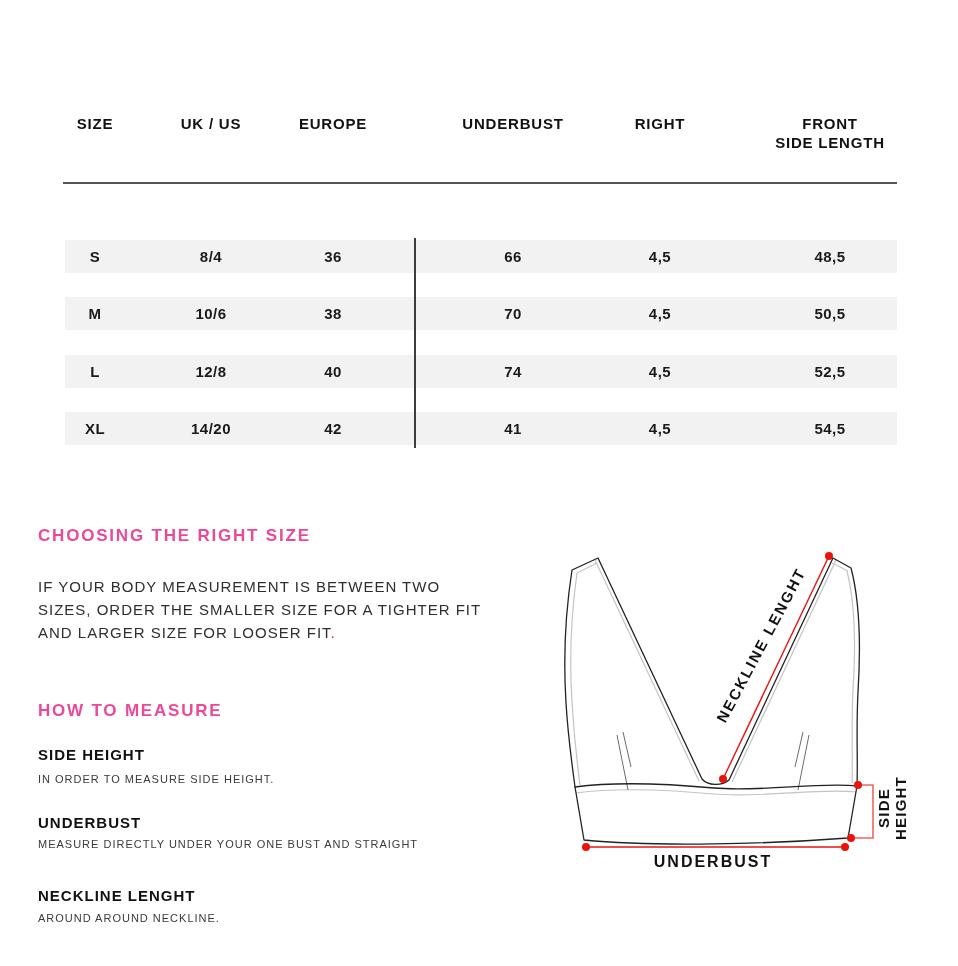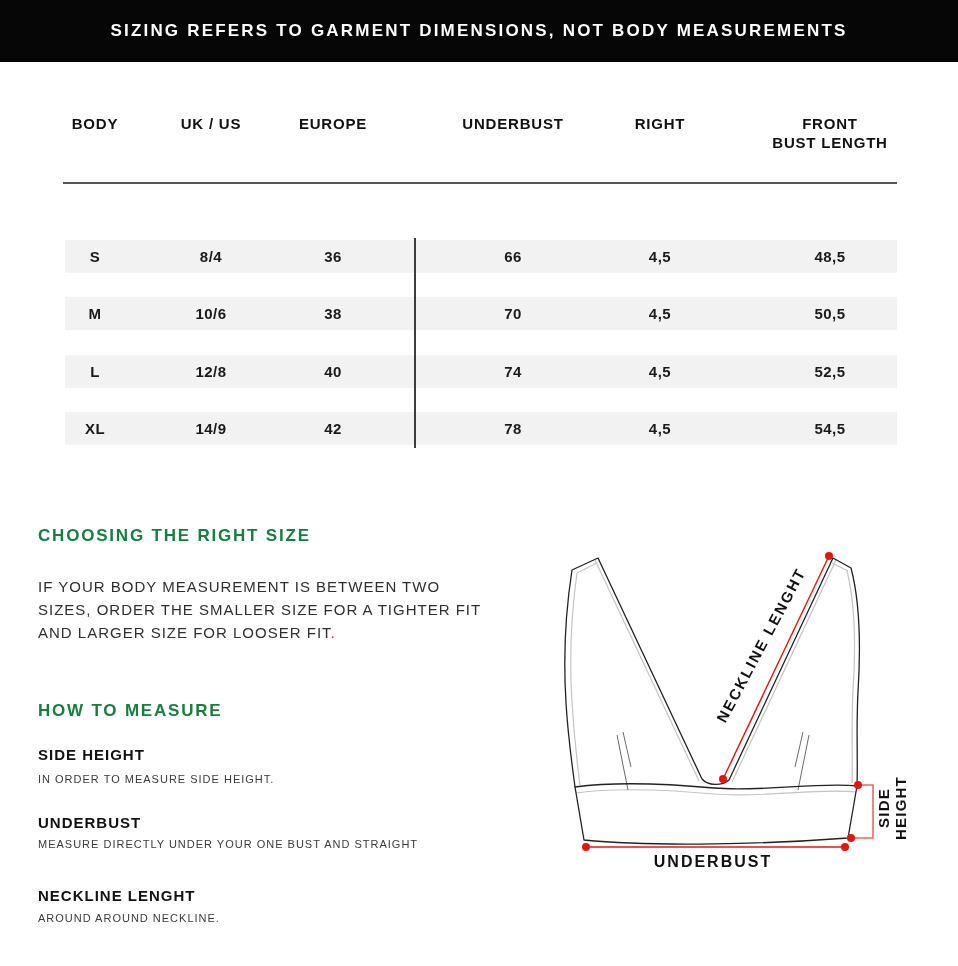--- a/index.html
+++ b/index.html
@@ -25,21 +25,21 @@
   .bg0{top:240px}.bg1{top:297px}.bg2{top:355px}.bg3{top:412px}
   .td{
     position:absolute;transform:translateX(-50%);height:33px;line-height:33px;
     font-size:15px;font-weight:700;letter-spacing:.5px;color:#1a1a1a;white-space:nowrap;
   }
   .r0{top:240px}.r1{top:297px}.r2{top:355px}.r3{top:412px}
   .v-divider{position:absolute;left:414px;top:238px;width:1.5px;height:210px;background:#3d3d3d;}
   
   .section-heading{
     position:absolute;left:38px;font-size:17px;font-weight:700;letter-spacing:1.8px;
-    color:#15803d;white-space:nowrap;
+    color:#ec4899;white-space:nowrap;
   }
   .body-text{
     position:absolute;left:38px;font-size:15px;font-weight:400;letter-spacing:1px;
     color:#2e2e2e;line-height:23px;white-space:pre-line;
   }
   .body-text .red-dot{color:#e8140c;}
   .sub-title{
     position:absolute;left:38px;font-size:15px;font-weight:700;letter-spacing:1px;
     color:#111;line-height:19px;white-space:nowrap;
   }
@@ -62,32 +62,29 @@
   .underbust-label{
     position:absolute;left:163px;top:342px;transform:translate(-50%,-50%);
     font-size:16px;font-weight:700;letter-spacing:2px;color:#111;white-space:nowrap;
   }
 </style>
 </head>
 <body>
 
 <div class="page">
 
-  <div class="banner">
-    <span>SIZING REFERS TO GARMENT DIMENSIONS, NOT BODY MEASUREMENTS</span>
-  </div>
 
   <div>
-    <div class="th c0">BODY</div>
+    <div class="th c0">SIZE</div>
     <div class="th c1">UK / US</div>
     <div class="th c2">EUROPE</div>
     <div class="th c3">UNDERBUST</div>
     <div class="th c4">RIGHT</div>
     <div class="th c5">FRONT
-BUST LENGTH</div>
+SIDE LENGTH</div>
   </div>
   <div class="header-rule"></div>
 
   <div class="row-bg bg0"></div>
   <div class="row-bg bg1"></div>
   <div class="row-bg bg2"></div>
   <div class="row-bg bg3"></div>
 
   <div>
     <span class="td r0 c0">S</span>
@@ -108,23 +105,23 @@
   <div>
     <span class="td r2 c0">L</span>
     <span class="td r2 c1">12/8</span>
     <span class="td r2 c2">40</span>
     <span class="td r2 c3">74</span>
     <span class="td r2 c4">4,5</span>
     <span class="td r2 c5">52,5</span>
   </div>
   <div>
     <span class="td r3 c0">XL</span>
-    <span class="td r3 c1">14/9</span>
+    <span class="td r3 c1">14/20</span>
     <span class="td r3 c2">42</span>
-    <span class="td r3 c3">78</span>
+    <span class="td r3 c3">41</span>
     <span class="td r3 c4">4,5</span>
     <span class="td r3 c5">54,5</span>
   </div>
 
   <div class="v-divider"></div>
 
   <div>
     <div class="section-heading" style="top:526px">CHOOSING THE RIGHT SIZE</div>
     <div class="body-text" style="top:575px"><span>IF YOUR BODY MEASUREMENT IS BETWEEN TWO
 SIZES, ORDER THE SMALLER SIZE FOR A TIGHTER FIT

